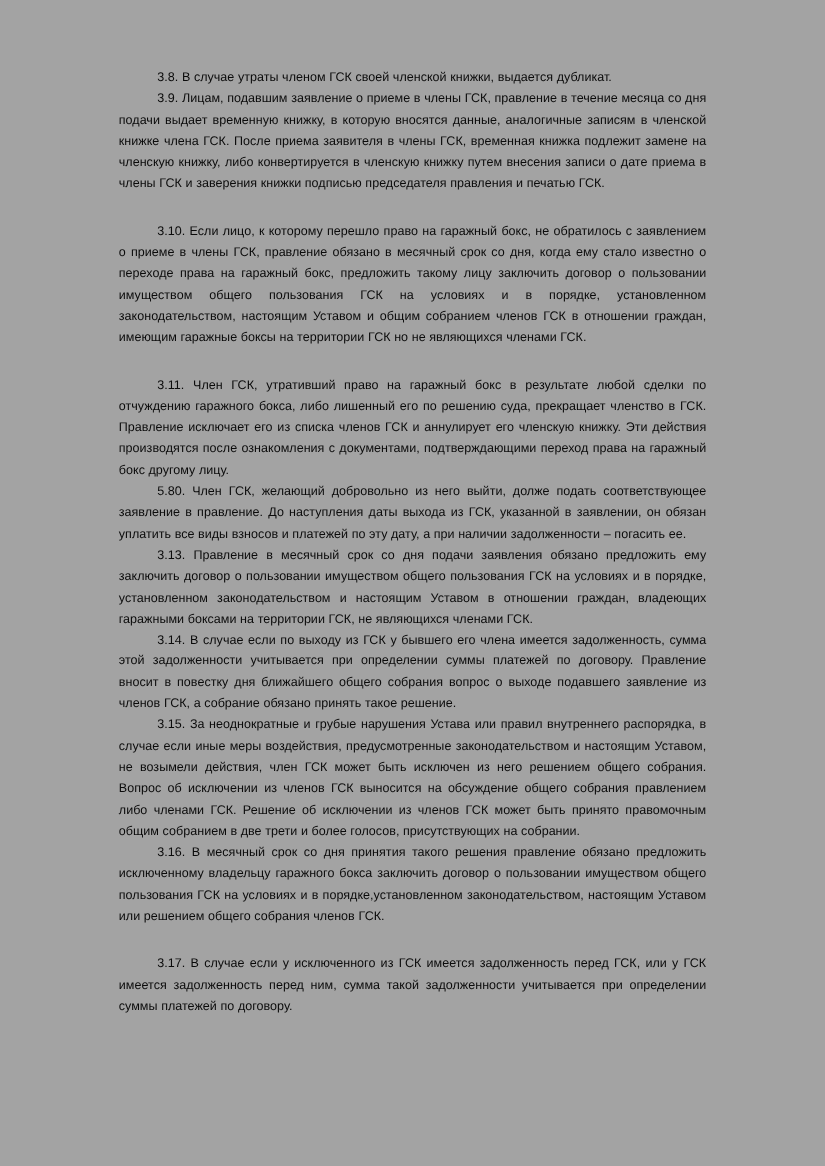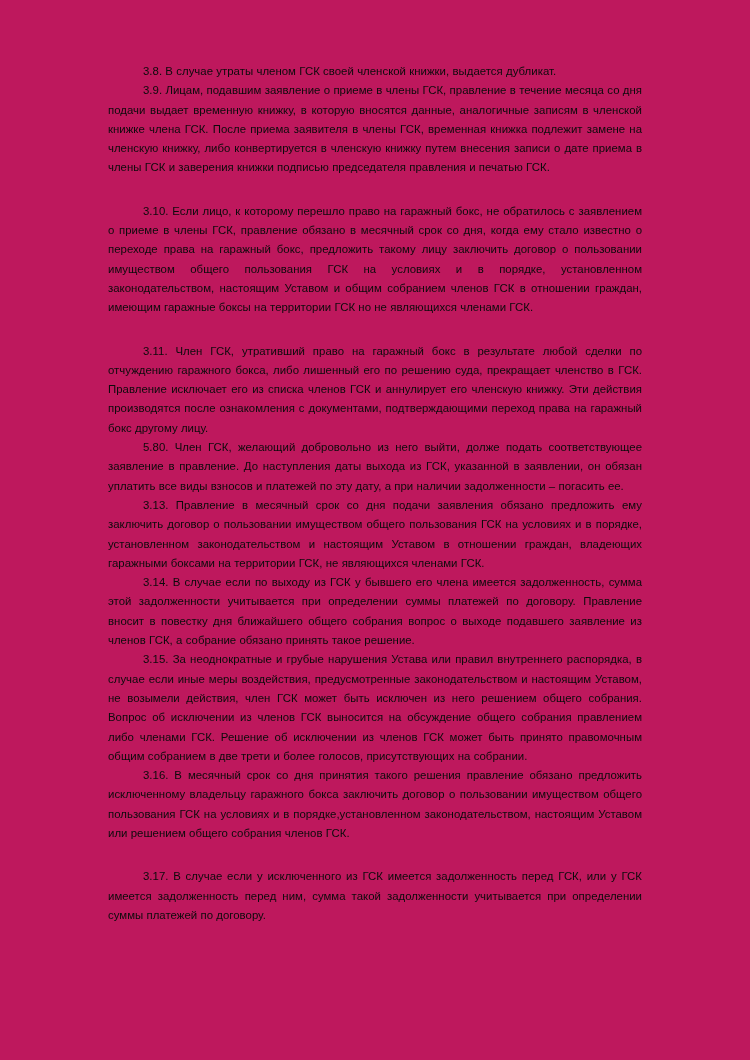--- a/index.html
+++ b/index.html
@@ -11,21 +11,21 @@
   body {
     font-family: "Liberation Sans", "DejaVu Sans", sans-serif;
     color: #0b0b0b;
     -webkit-font-smoothing: antialiased;
   }
   .page {
     position: relative;
     width: 750px;
     height: 1060px;
     margin: 0 auto;
-    background: #be185d;
+    background: #a3a3a3;
     overflow: hidden;
     box-sizing: border-box;
   }
   .page-body {
     position: absolute;
     left: 108px;
     top: 62px;
     width: 534px;
     box-sizing: border-box;
   }

